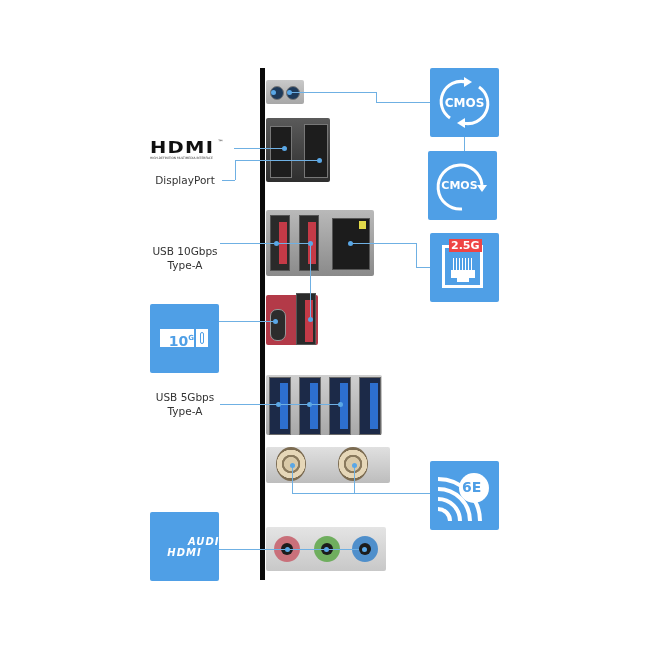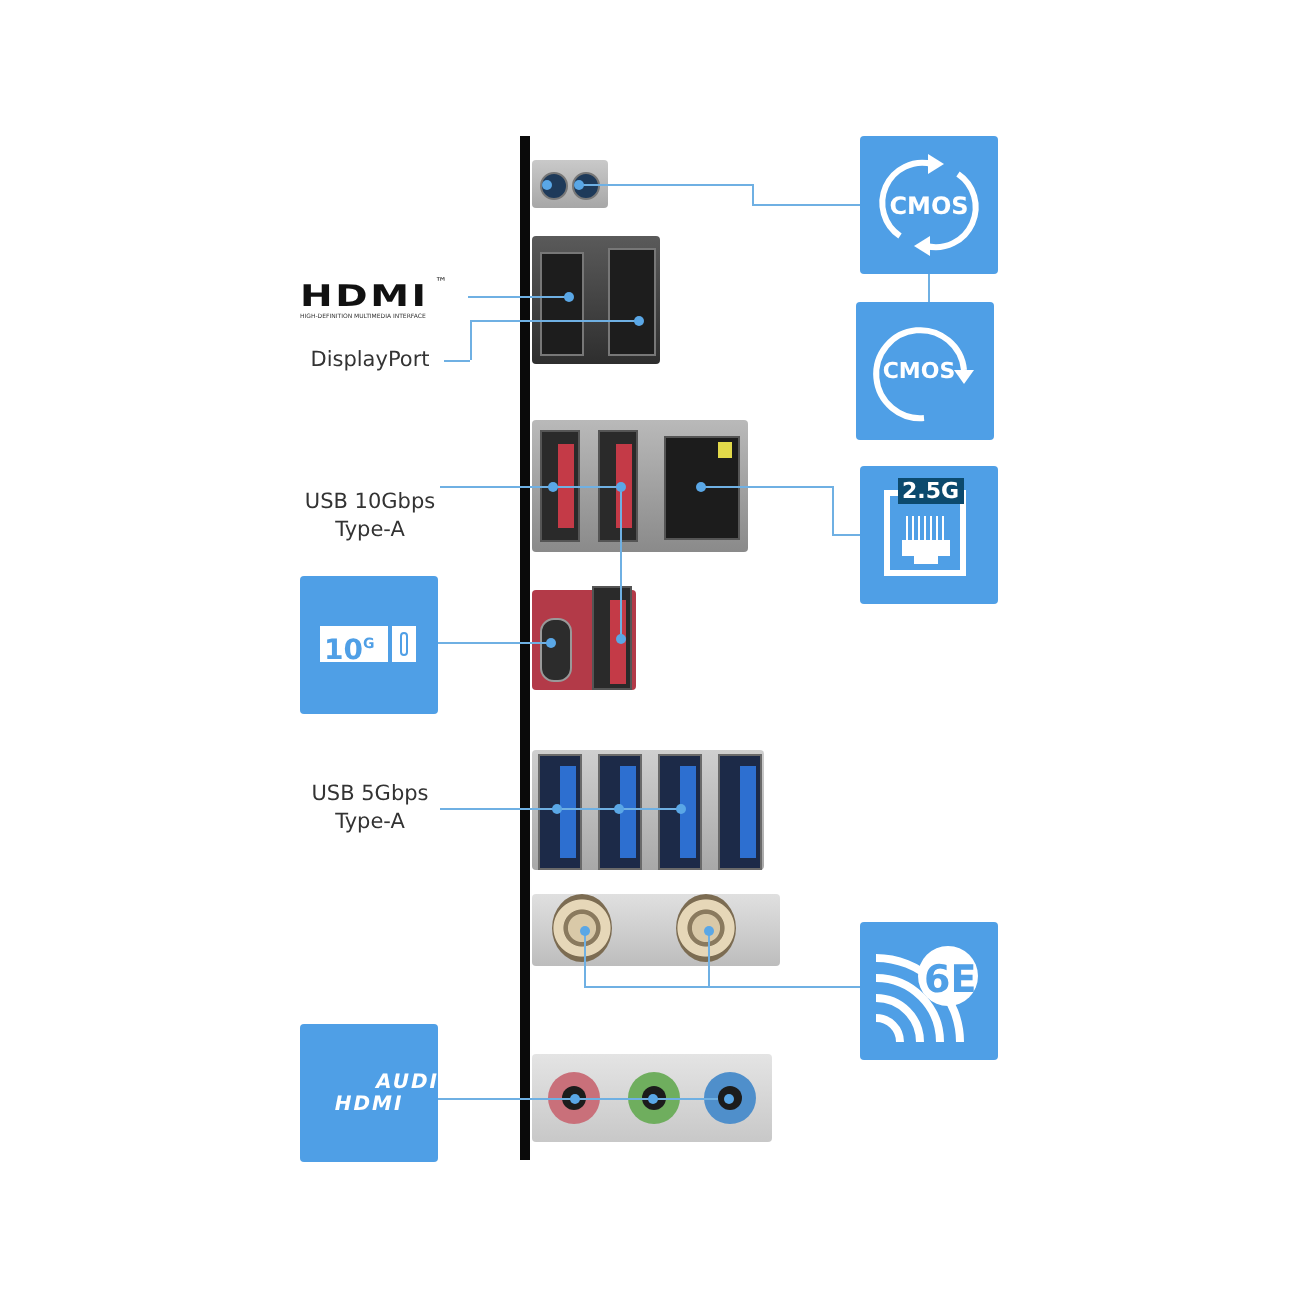--- a/index.html
+++ b/index.html
@@ -148,39 +148,39 @@
   </svg>
   <span style="position:relative;font-weight:bold;font-size:11px;margin-right:6px;">CMOS</span>
 </div>
 
 <div class="box" style="left:430px;top:233px;">
   <div style="position:absolute;left:12px;top:12px;width:41px;height:43px;border:3px solid #fff;box-sizing:border-box;">
     <div style="position:absolute;left:8px;top:10px;width:20px;height:14px;background:repeating-linear-gradient(90deg,#fff 0 1px,transparent 1px 3px);"></div>
     <div style="position:absolute;left:6px;top:22px;width:24px;height:8px;background:#fff;"></div>
     <div style="position:absolute;left:12px;top:28px;width:12px;height:6px;background:#fff;"></div>
   </div>
-  <span style="position:absolute;left:19px;top:6px;background:#0c4a6e;padding:0 2px;font-weight:bold;font-size:11px;">2.5G</span>
+  <span style="position:absolute;left:19px;top:6px;background:#ef4444;padding:0 2px;font-weight:bold;font-size:11px;">2.5G</span>
 </div>
 
-<div class="box" style="left:150px;top:288px;">
+<div class="box" style="left:150px;top:304px;text-align:right;">
   <div style="position:absolute;left:10px;top:25px;width:34px;height:18px;background:#fff;color:#4f9fe6;font-weight:bold;font-size:14px;line-height:18px;padding-left:2px;box-sizing:border-box;">
     <span>10</span><sup style="font-size:7px;">G</sup>
   </div>
   <div style="position:absolute;left:46px;top:25px;width:12px;height:18px;background:#fff;">
     <div style="position:absolute;left:4px;top:3px;width:4px;height:12px;border:1px solid #4f9fe6;border-radius:2px;box-sizing:border-box;"></div>
   </div>
 </div>
 
 <div class="box" style="left:430px;top:461px;">
   <svg width="69" height="69" viewBox="0 0 69 69" style="position:absolute;left:0;top:0;">
     <path d="M8 28 A32 32 0 0 1 40 60" fill="none" stroke="#fff" stroke-width="4"></path>
     <path d="M8 38 A22 22 0 0 1 30 60" fill="none" stroke="#fff" stroke-width="4"></path>
     <path d="M8 48 A12 12 0 0 1 20 60" fill="none" stroke="#fff" stroke-width="4"></path>
     <path d="M8 18 A42 42 0 0 1 50 60" fill="none" stroke="#fff" stroke-width="4"></path>
     <circle cx="44" cy="27" r="15" fill="#fff"></circle>
   </svg>
-  <span style="position:absolute;left:32px;top:18px;color:#4f9fe6;font-weight:bold;font-size:19px;">6E</span>
+  <span style="position:absolute;left:32px;top:18px;color:#4f9fe6;font-weight:bold;font-size:14px;">6E</span>
 </div>
 
 <div class="box" style="left:150px;top:512px;flex-direction:column;">
   <span style="font-style:italic;font-weight:bold;font-size:10px;letter-spacing:1px;line-height:11px;margin-left:48px;">AUDIO</span>
   <span style="font-style:italic;font-weight:bold;font-size:10px;letter-spacing:1px;line-height:11px;">HDMI</span>
 </div>
 
 </body></html>

